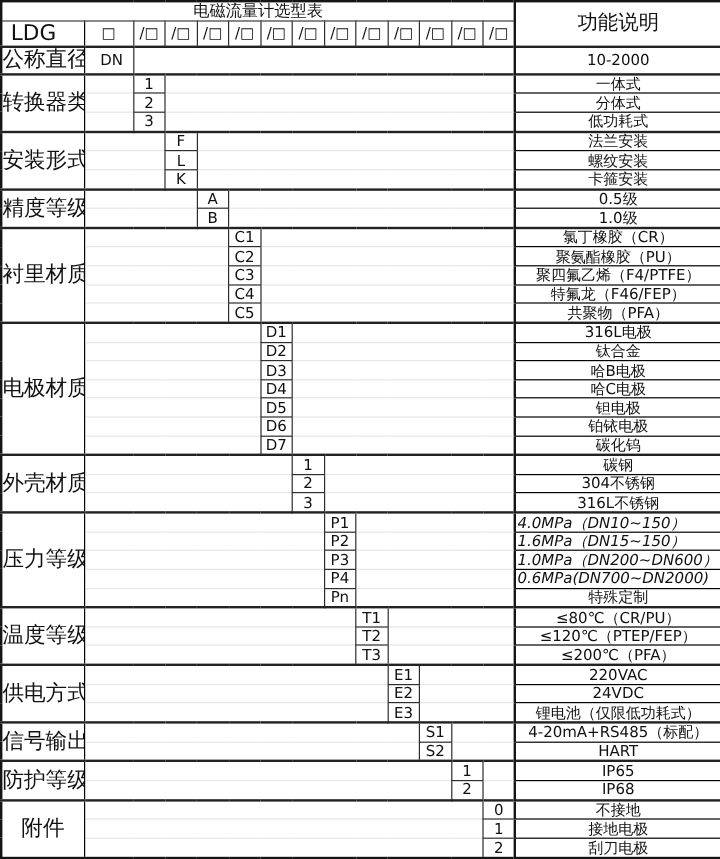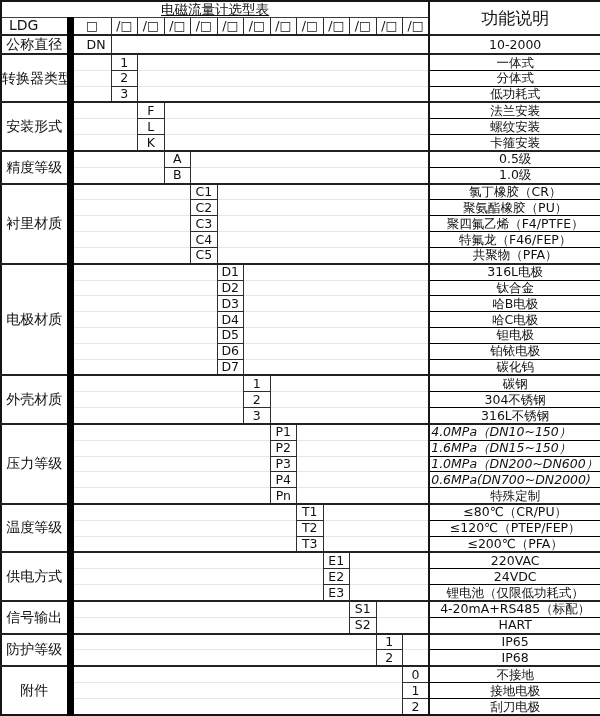--- a/index.html
+++ b/index.html
@@ -1,23 +1,23 @@
 <!DOCTYPE html>
 <html><head>
 <meta charset="utf-8">
 <style>
   html,body{margin:0;padding:0;background:#fff;}
   body{width:600px;font-family:"DejaVu Sans","Liberation Sans",sans-serif;color:#111;}
   table{width:600px;height:716px;border-collapse:collapse;table-layout:fixed;
         border:2px solid #151515;background:#fff;}
   td{padding:0;margin:0;border:0;font-size:12.5px;text-align:center;vertical-align:middle;
      white-space:nowrap;overflow:hidden;line-height:1.1;}
-  td.title-cell{font-size:13.5px;border-bottom:1px solid #3c3c3c;text-decoration:underline;}
+  td.title-cell{font-size:13.5px;border-bottom:1px solid #3c3c3c;}
   td.desc-header{font-size:17px;border-left:2px solid #151515;}
-  td.cat{font-size:14px;border-right:7px solid #000000;margin-top:32px;}
+  td.cat{font-size:18px;border-right:1px solid #000000;margin-top:32px;}
   td.cat.ldg{text-align:left;padding-left:7px;}
   td.code{border:1px solid #2e2e2e;}
   td.code-b{border-right:1px solid #2e2e2e;text-align:left;padding-left:13px;}
   td.slot,td.box-cell{border:1px solid #2e2e2e;}
   td.filler{border-top:1px solid #e7e7e7;}
   td.desc{border-left:2px solid #151515;border-top:1px solid #000000;}
   td.desc.left{text-align:left;padding-left:1px;font-style:italic;}
   tr.gstart td{border-top:2px solid #222;}
   tr.ldg-row{height:18px;}
   tr.title-row{height:15px;}

